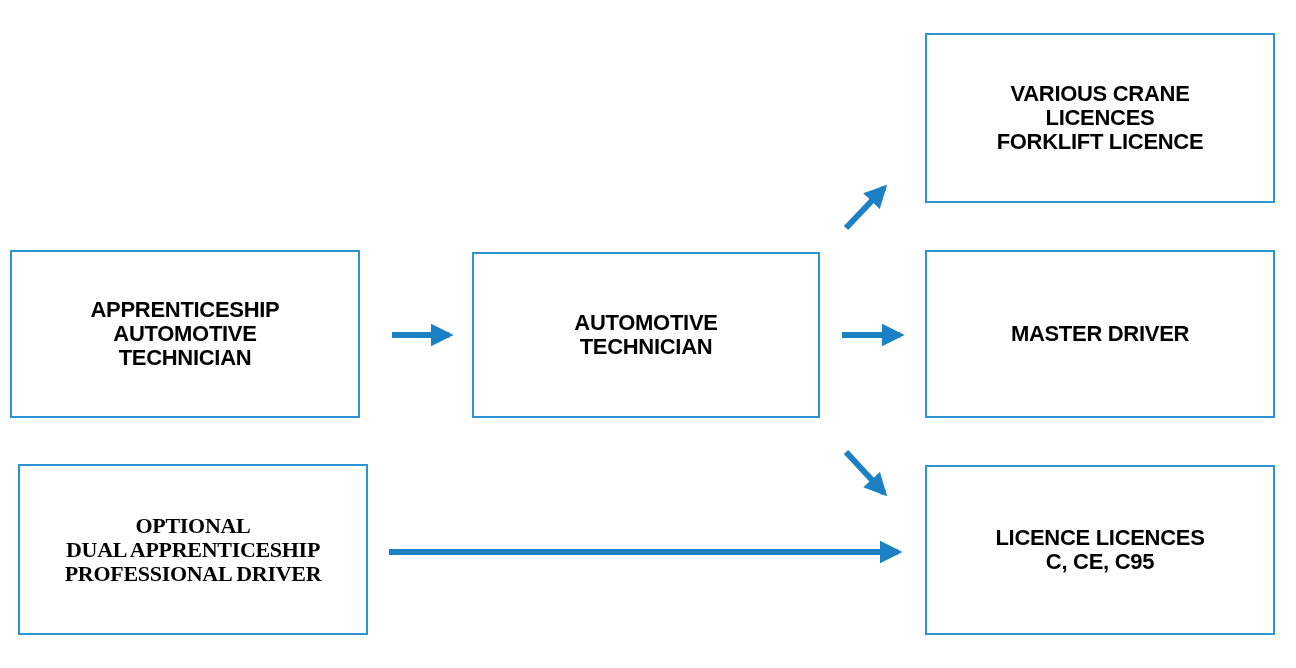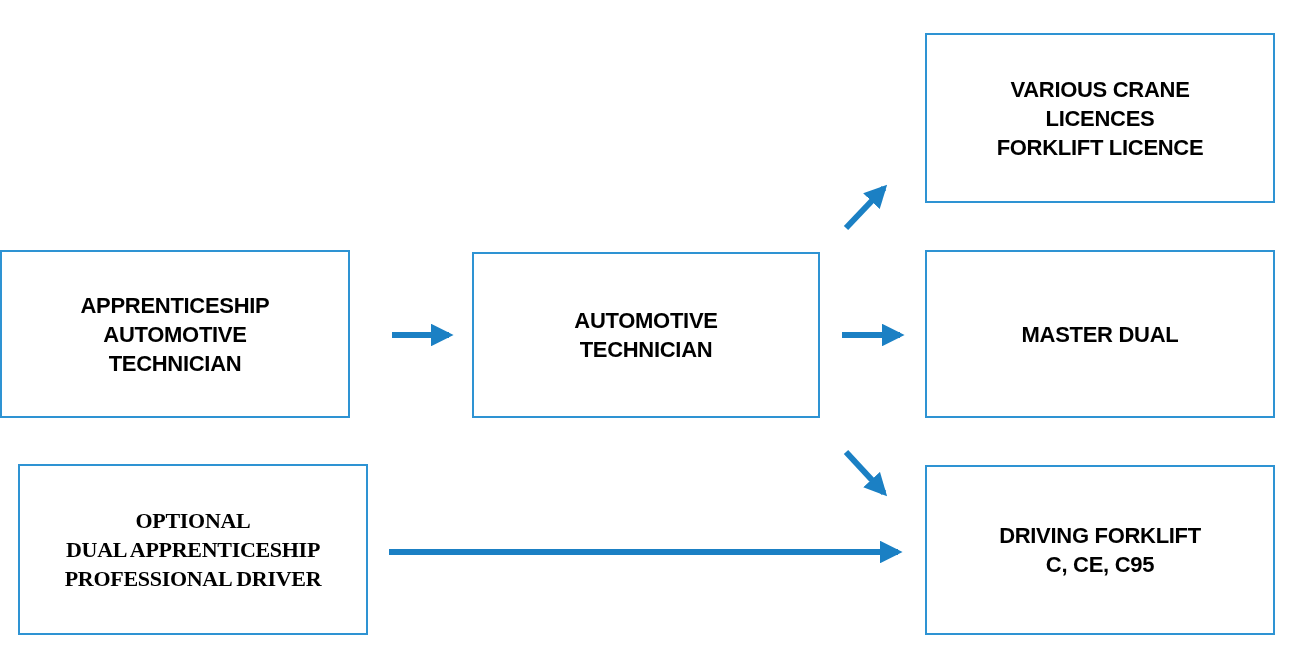--- a/index.html
+++ b/index.html
@@ -38,26 +38,26 @@
     background: var(--bg-color, #ffffff);
     display: flex;
     align-items: center;
     justify-content: center;
     text-align: center;
   }
   .box-label {
     white-space: pre-line;
     font-weight: bold;
     font-size: 22px;
-    line-height: 29px;
+    line-height: 24px;
     letter-spacing: -0.3px;
     color: var(--text-color, #000000);
   }
   
-  #box-apprenticeship { left: 0;  top: 250px; width: 350px; height: 168px; }
+  #box-apprenticeship { left: 10px;  top: 250px; width: 350px; height: 168px; }
   #box-optional       { left: 18px;  top: 464px; width: 350px; height: 171px; font-family: Liberation Serif, serif; }
   #box-technician     { left: 472px; top: 252px; width: 348px; height: 166px; }
   #box-crane          { left: 925px; top: 33px;  width: 350px; height: 170px; }
   #box-master         { left: 925px; top: 250px; width: 350px; height: 168px; }
   #box-driving        { left: 925px; top: 465px; width: 350px; height: 170px; }
 </style>
 </head>
 <body>
 
 <div class="canvas">
@@ -92,21 +92,21 @@
 TECHNICIAN</span>
   </div>
 
   <div class="box" id="box-crane">
     <span class="box-label">VARIOUS CRANE
 LICENCES
 FORKLIFT LICENCE</span>
   </div>
 
   <div class="box" id="box-master">
-    <span class="box-label">MASTER DUAL</span>
+    <span class="box-label">MASTER DRIVER</span>
   </div>
 
   <div class="box" id="box-driving">
-    <span class="box-label">DRIVING FORKLIFT
+    <span class="box-label">LICENCE LICENCES
 C, CE, C95</span>
   </div>
 
 </div>
 
 </body></html>

